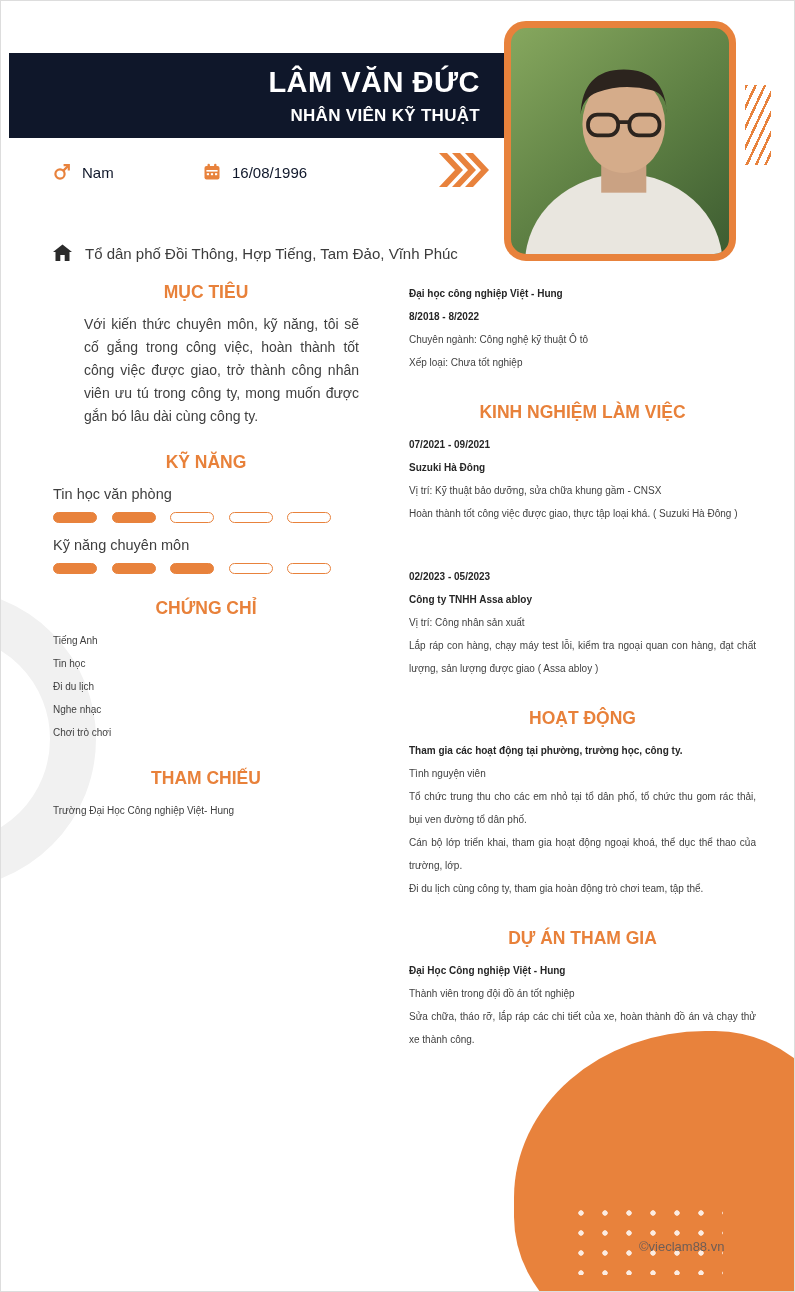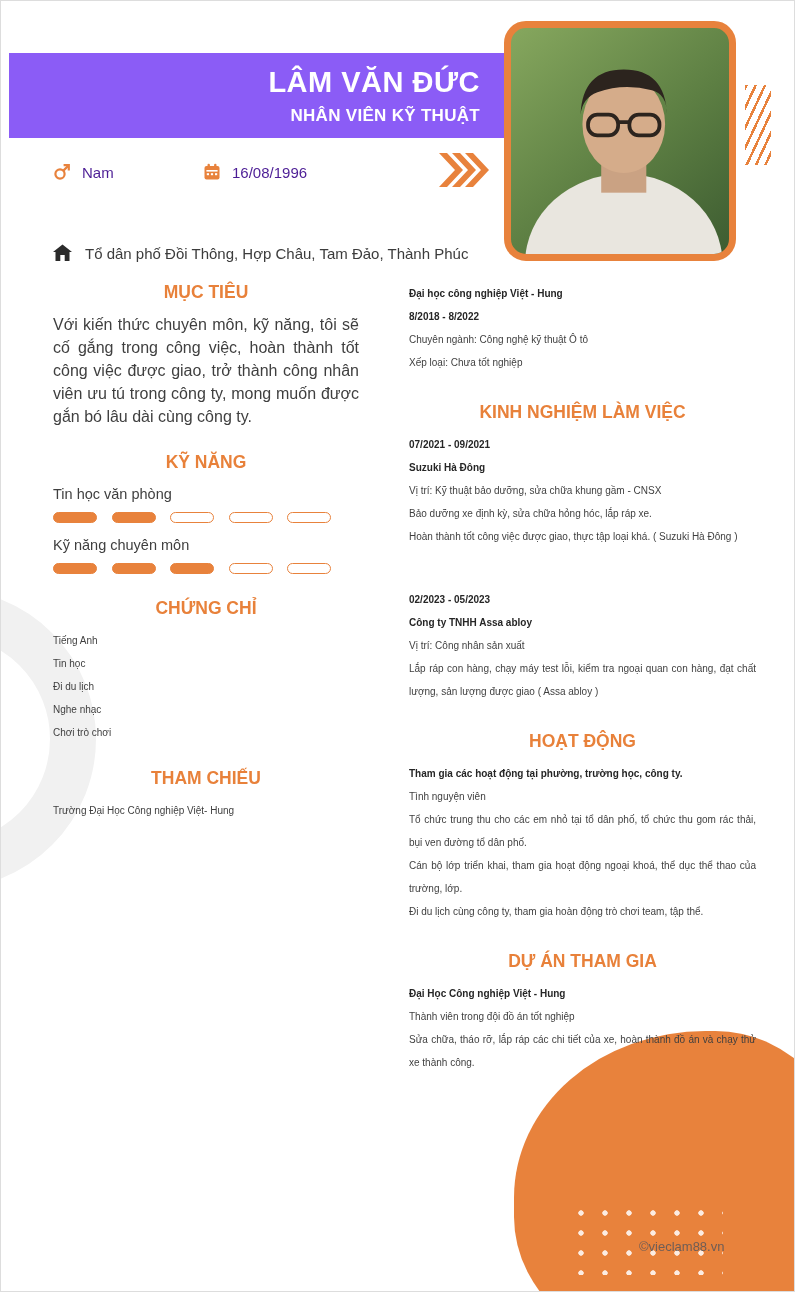--- a/index.html
+++ b/index.html
@@ -5,40 +5,40 @@
   * { margin:0; padding:0; box-sizing:border-box; }
   html,body { background:#f6f6f6; }
   .page {
     position:relative; width:795px; height:1292px; margin:0 auto;
     background:#fff; border:1px solid #ddd; overflow:hidden;
     font-family:"Liberation Sans", sans-serif; color:#3f3f3f;
   }
   
   .header-band {
     position:absolute; left:8px; top:52px; width:499px; height:85px;
-    background:#8b5cf6; z-index:2;
+    background:#0f172a; z-index:2;
     display:flex; flex-direction:column; justify-content:center; align-items:flex-end;
     padding-right:28px; color:#fff;
   }
   .name { font-size:29px; font-weight:700; letter-spacing:.5px; }
   .job-title { font-size:17px; font-weight:700; margin-top:7px; letter-spacing:.3px; }
   .photo-frame {
     position:absolute; left:503px; top:20px; width:232px; height:240px;
     border:7px solid #E8823C; border-radius:22px; overflow:hidden; z-index:3;
     background:linear-gradient(140deg,#86a75e 0%,#5d7f43 55%,#3d5c31 100%);
   }
   .photo-frame svg { width:100%; height:100%; display:block; }
   .stripes {
     position:absolute; left:744px; top:84px; width:26px; height:80px; z-index:2;
     background:repeating-linear-gradient(115deg,#E8823C 0 2.5px,transparent 2.5px 8.5px);
   }
   .chevrons { position:absolute; left:438px; top:152px; z-index:2; }
   
   .info-row { position:absolute; left:52px; top:162px; display:flex; align-items:center; z-index:2; }
-  .info-item { display:flex; align-items:center; gap:11px; font-size:15px; color:#4c1d95; }
+  .info-item { display:flex; align-items:center; gap:11px; font-size:15px; color:#0f172a; }
   .info-item.first { width:150px; }
   .info-address { position:absolute; left:52px; top:243px; display:flex; align-items:center; gap:13px; font-size:15px; color:#3c3c3c; z-index:2; }
   .icon svg { display:block; }
   
   .ring {
     position:absolute; left:-205px; top:588px; width:300px; height:300px;
     border:46px solid #f1f1f1; border-radius:50%; z-index:0;
   }
   .blob {
     position:absolute; right:-60px; bottom:-70px; width:340px; height:330px;
@@ -54,21 +54,21 @@
   
   .content { position:absolute; left:52px; top:281px; width:703px; display:flex; column-gap:50px; z-index:2; }
   .col-left { width:306px; }
   .col-right { width:347px; }
   .sec-title {
     color:#E8813A; font-size:17.5px; font-weight:700; text-align:center;
     line-height:20px; margin:28px 0 11px;
   }
   .col-left .sec-title { margin-top:24px; }
   .content .sec-title:first-child { margin-top:0; }
-  .para { font-size:16px; line-height:23px; text-align:justify; }
+  .para { font-size:14px; line-height:23px; text-align:justify;margin-left:31px; }
   .line { font-size:10px; line-height:23px; }
   .line.justify { text-align:justify; }
   .bold { font-weight:700; color:#262626; }
   
   .skill-label { font-size:14.5px; line-height:18px; margin-top:13px; }
   .pills { display:flex; gap:14.5px; margin-top:9px; }
   .pill { width:44px; height:11px; border-radius:7px; border:1.5px solid #E8823C; }
   .pill.filled { background:#E8823C; border-color:#E8823C; }
   .exp-entry { margin-top:10px; }
   .exp-entry.second { margin-top:40px; }
@@ -140,21 +140,21 @@
     </span>
   </div>
 
   <div class="info-address">
     <span class="icon">
       <svg width="19" height="18" viewBox="0 0 19 18">
         <polygon points="9.5,0.5 19,8 16.5,8 16.5,17 2.5,17 2.5,8 0,8" fill="#2b2b2b"></polygon>
         <rect x="7.3" y="11" width="4.4" height="6" fill="#fff"></rect>
       </svg>
     </span>
-    <span>Tổ dân phố Đồi Thông, Hợp Châu, Tam Đảo, Thành Phúc</span>
+    <span>Tổ dân phố Đồi Thông, Hợp Tiếng, Tam Đảo, Vĩnh Phúc</span>
   </div>
 
   <div class="content">
 
     <div class="col-left">
 
       <div class="sec-title">MỤC TIÊU</div>
       <div class="para">Với kiến thức chuyên môn, kỹ năng, tôi sẽ cố gắng trong công việc, hoàn thành tốt công việc được giao, trở thành công nhân viên ưu tú trong công ty, mong muốn được gắn bó lâu dài cùng công ty.</div>
 
       <div class="sec-title">KỸ NĂNG</div>
@@ -198,21 +198,20 @@
       <div class="line bold">8/2018 - 8/2022</div>
       <div class="line">Chuyên ngành: Công nghệ kỹ thuật Ô tô</div>
       <div class="line">Xếp loại: Chưa tốt nghiệp</div>
 
       <div class="sec-title">KINH NGHIỆM LÀM VIỆC</div>
 
       <div class="exp-entry">
         <div class="line bold">07/2021 - 09/2021</div>
         <div class="line bold">Suzuki Hà Đông</div>
         <div class="line justify">Vị trí: Kỹ thuật bảo dưỡng, sửa chữa khung gầm - CNSX</div>
-        <div class="line justify">Bảo dưỡng xe định kỳ, sửa chữa hỏng hóc, lắp ráp xe.</div>
         <div class="line justify">Hoàn thành tốt công việc được giao, thực tập loại khá. ( Suzuki Hà Đông )</div>
       </div>
 
       <div class="exp-entry second">
         <div class="line bold">02/2023 - 05/2023</div>
         <div class="line bold">Công ty TNHH Assa abloy</div>
         <div class="line justify">Vị trí: Công nhân sản xuất</div>
         <div class="line justify">Lắp ráp con hàng, chạy máy test lỗi, kiểm tra ngoại quan con hàng, đạt chất lượng, sản lượng được giao ( Assa abloy )</div>
       </div>
 

